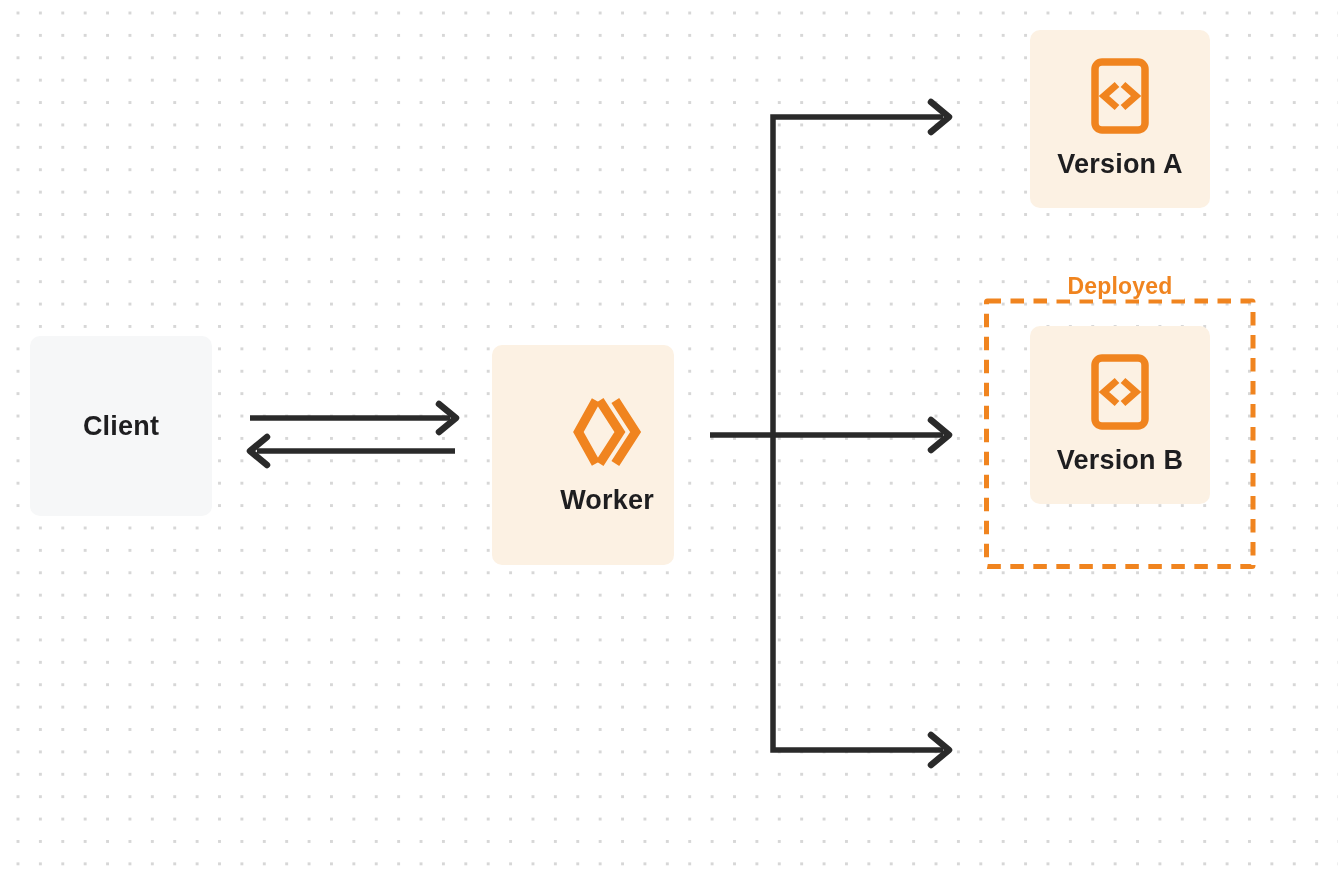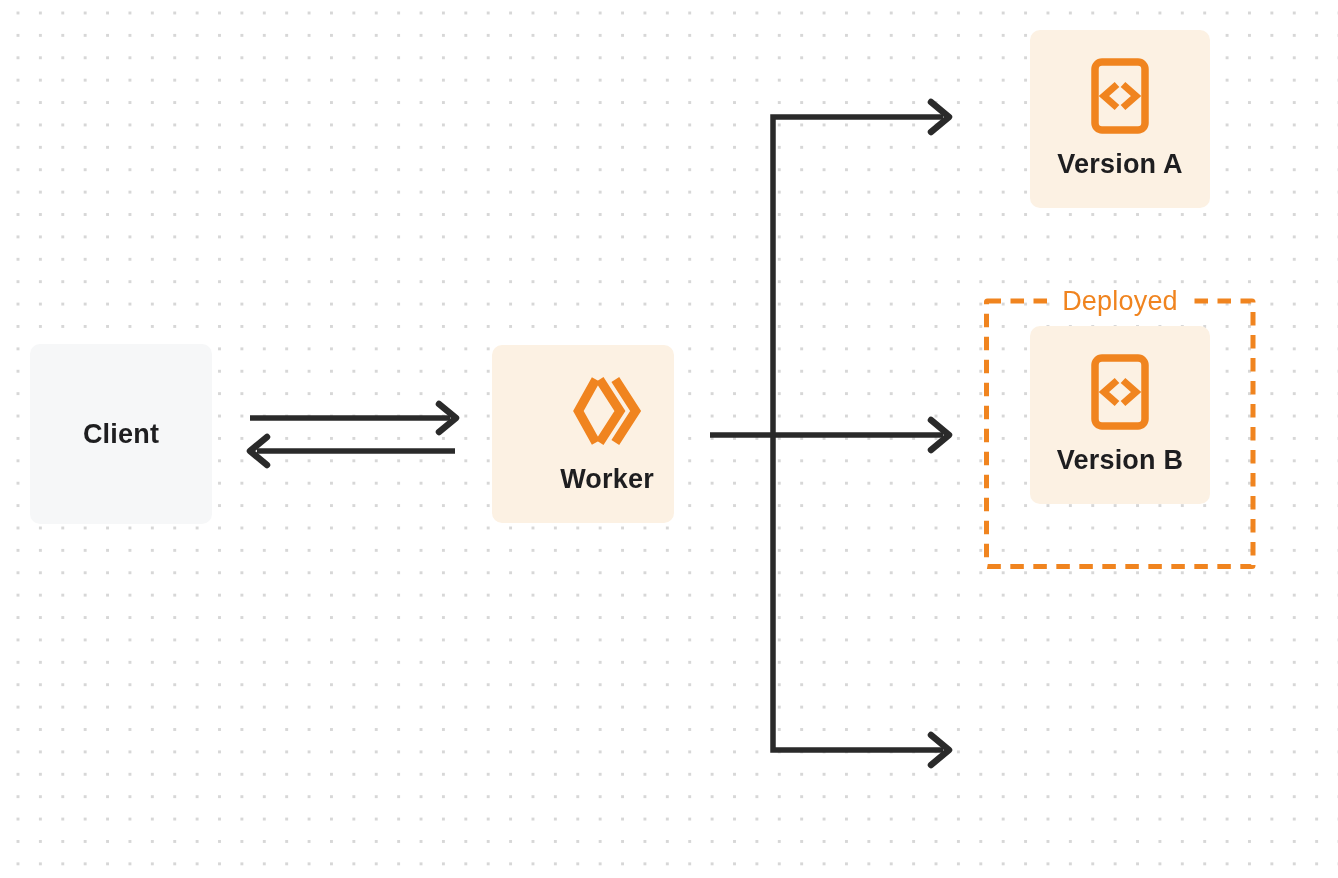--- a/index.html
+++ b/index.html
@@ -23,37 +23,37 @@
   }
   .connector-layer{position:absolute;left:0;top:0;z-index:1;}
   .arrow-line{stroke:var(--arrow-dark);stroke-width:5.5;fill:none;stroke-linejoin:miter;}
   .arrow-head{stroke:var(--arrow-dark);stroke-width:6.5;fill:none;stroke-linecap:round;stroke-linejoin:round;}
   .dashed-rect{stroke:var(--accent-orange);stroke-width:5;fill:none;stroke-dasharray:13.5 9.5;}
   .node{
     position:absolute;z-index:2;border-radius:10px;
     display:flex;flex-direction:column;align-items:center;justify-content:center;gap:15px;
   }
   .node-label{font-size:27px;font-weight:700;color:var(--text-dark);letter-spacing:.2px;}
-  .client-node{left:30px;top:344px;width:182px;height:180px;background:var(--client-gray-bg);}
-  .worker-node{left:492px;top:345px;width:182px;height:178px;background:var(--node-cream-bg);padding-left:48px;}
+  .client-node{left:30px;top:336px;width:182px;height:180px;background:var(--client-gray-bg);}
+  .worker-node{left:492px;top:345px;width:182px;height:220px;background:var(--node-cream-bg);padding-left:48px;}
   .version-node{width:180px;height:178px;background:var(--node-cream-bg);}
   .version-a{left:1030px;top:30px;}
   .version-b{left:1030px;top:326px;}
   .version-c{left:1030px;top:662px;}
   .logo-stroke{stroke:var(--accent-orange);fill:none;stroke-linecap:butt;stroke-linejoin:miter;}
   .traffic-label{
     position:absolute;z-index:2;left:775px;top:348px;width:166px;
     text-align:center;font-size:20px;font-weight:700;color:var(--text-dark);
     line-height:33px;letter-spacing:.8px;
   }
   .traffic-line{display:block;}
   .deployed-label{
-    position:absolute;z-index:3;left:1120px;top:301px;transform:translate(-50%,-50%);
+    position:absolute;z-index:3;left:1120px;top:286px;transform:translate(-50%,-50%);
     background:var(--canvas-bg);padding:0 12px;
-    font-size:27px;font-weight:400;color:var(--accent-orange);letter-spacing:.2px;
+    font-size:23px;font-weight:700;color:var(--accent-orange);letter-spacing:.2px;
     white-space:nowrap;
   }
 </style>
 </head>
 <body>
 
 <div class="canvas">
 
   <svg width="0" height="0" style="position:absolute" aria-hidden="true">
     <defs>

